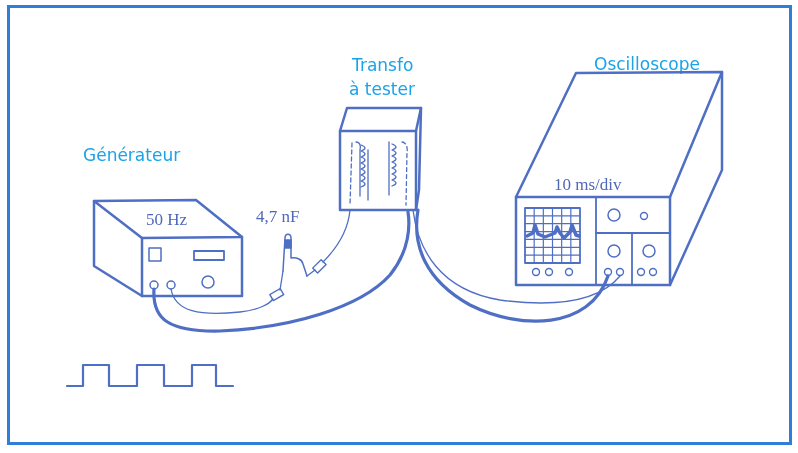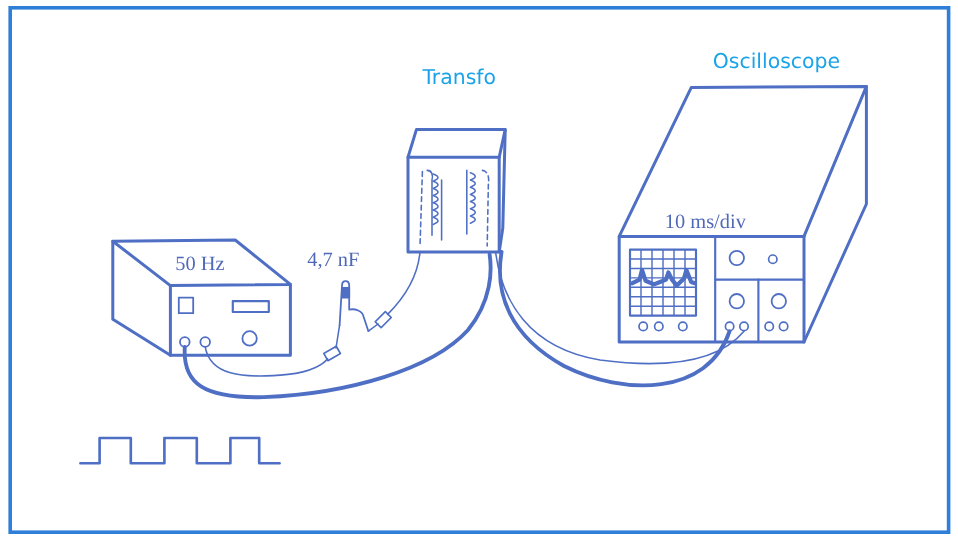--- a/index.html
+++ b/index.html
@@ -18,25 +18,27 @@
     font-family: "Liberation Serif", serif; fill: #5068b8;
   }
   .ink { stroke: #4f6fc4; fill: none; stroke-linejoin: round; stroke-linecap: round; }
 </style>
 </head>
 <body>
 
 <div id="frame"></div>
 
 <div class="label" style="left:83px;top:143px;">
+  <div>Générateur</div>
 </div>
 <div class="label" style="left:349px;top:53px;">
   <div style="padding-left:3px">Transfo</div>
+  <div>à tester</div>
 </div>
-<div class="label" style="left:594px;top:40px;">Oscilloscope</div>
+<div class="label" style="left:594px;top:52px;">Oscilloscope</div>
 
 <svg width="798" height="453" viewBox="0 0 798 453">
 
   <g class="ink" stroke-width="2.5">
     <path d="M94 201 L196 200 L242 237 L142 238 Z"></path>
     <path d="M94 201 L94 266 L142 296 L242 296 L242 237"></path>
     <path d="M142 238 L142 296"></path>
   </g>
   <text class="serif" x="146" y="225" font-size="17">50 Hz</text>
   <rect class="ink" x="149" y="248" width="12" height="13" stroke-width="1.5"></rect>

